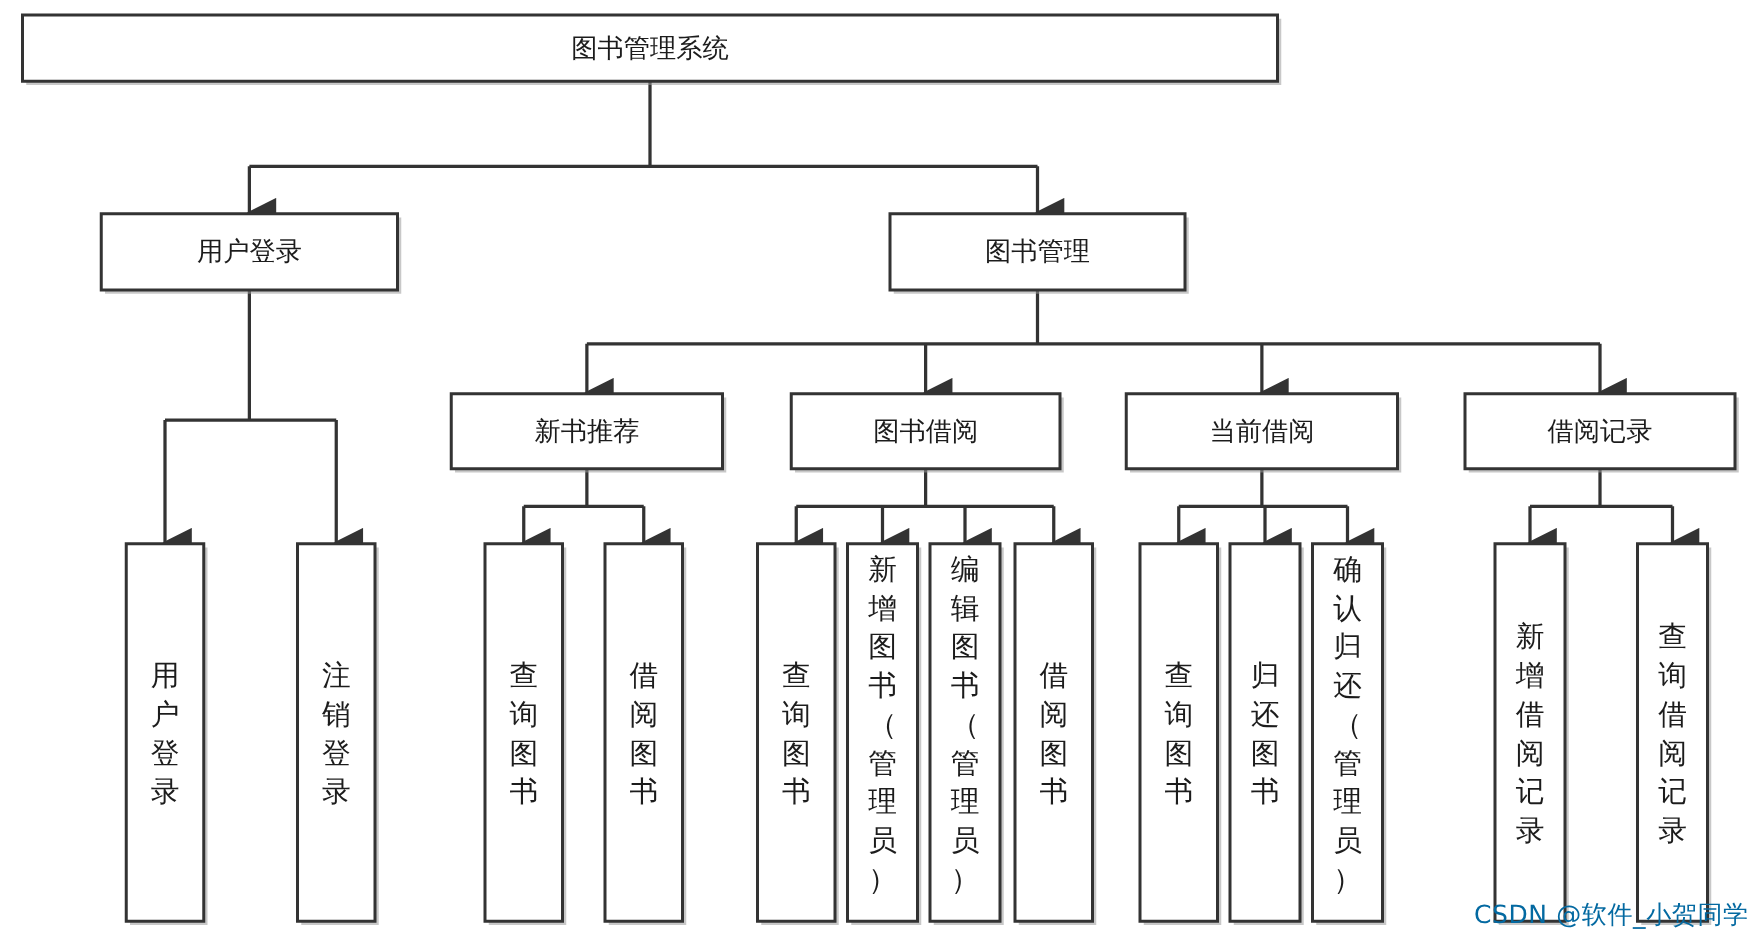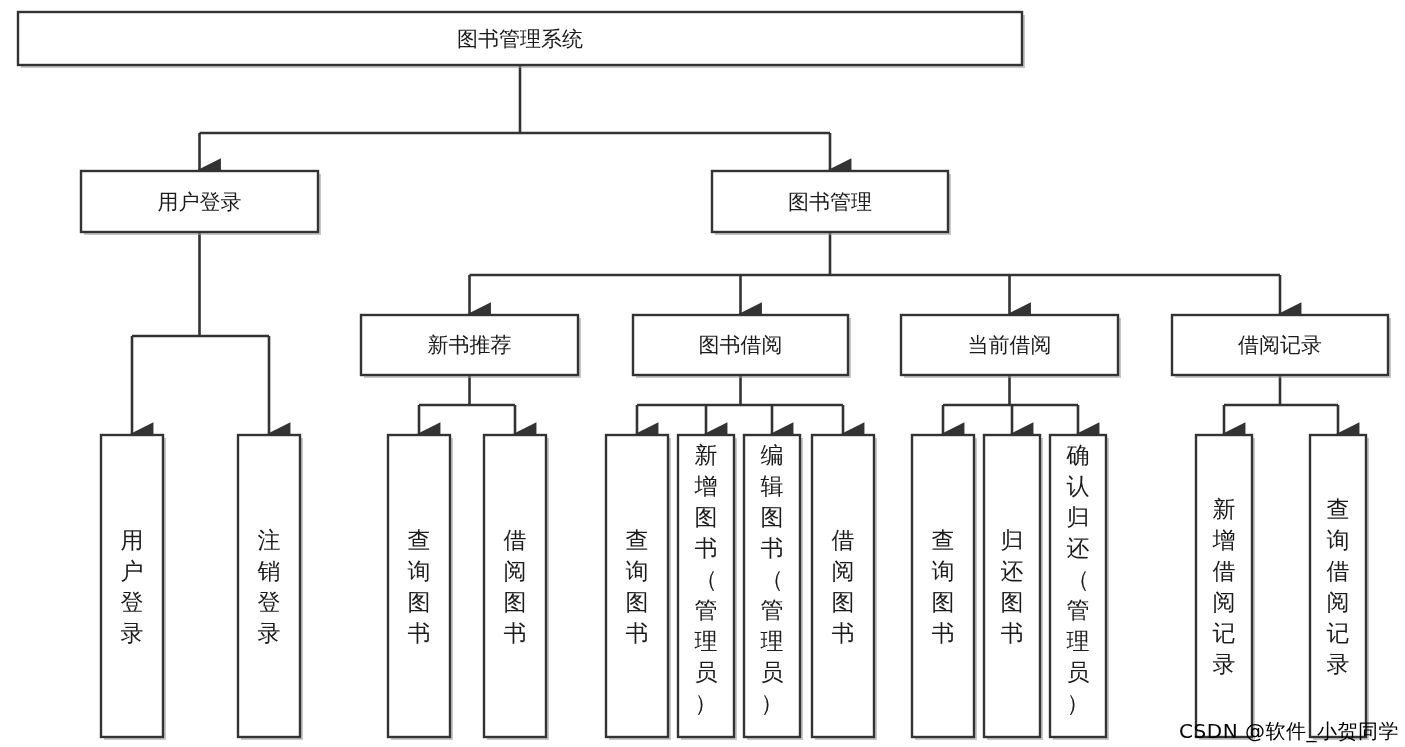--- a/index.html
+++ b/index.html
@@ -7,21 +7,21 @@
        font-family:"DejaVu Sans","Liberation Sans",sans-serif;}
   #stage{position:relative;width:1405px;height:747px;background:#fff;}
   svg#diagram{position:absolute;left:0;top:0;width:1405px;height:747px;display:block;}
   .boxrect{fill:#ffffff;stroke:#333333;stroke-width:2.4;}
   .conn{stroke:#333333;stroke-width:2.6;fill:none;}
   .shadow{fill:#9a9a9a;opacity:.55;}
   .lbl{fill:#1c1c1c;font-size:21px;font-family:"DejaVu Sans","Liberation Sans",sans-serif;}
   .lbl-h{text-anchor:middle;dominant-baseline:middle;}
   .vchar{fill:#1c1c1c;font-size:23px;text-anchor:middle;
          font-family:"DejaVu Sans","Liberation Sans",sans-serif;}
-  .wm{position:absolute;right:6px;bottom:2px;font-size:20px;color:#000000;
+  .wm{position:absolute;right:6px;bottom:2px;font-size:20px;color:#0369a1;
       letter-spacing:.5px;white-space:nowrap;
       font-family:"DejaVu Sans","Liberation Sans",sans-serif;}
 </style>
 </head>
 <body>
 
 <div id="stage">
 
   <svg id="diagram" viewBox="0 0 1405 747">
     <defs>

